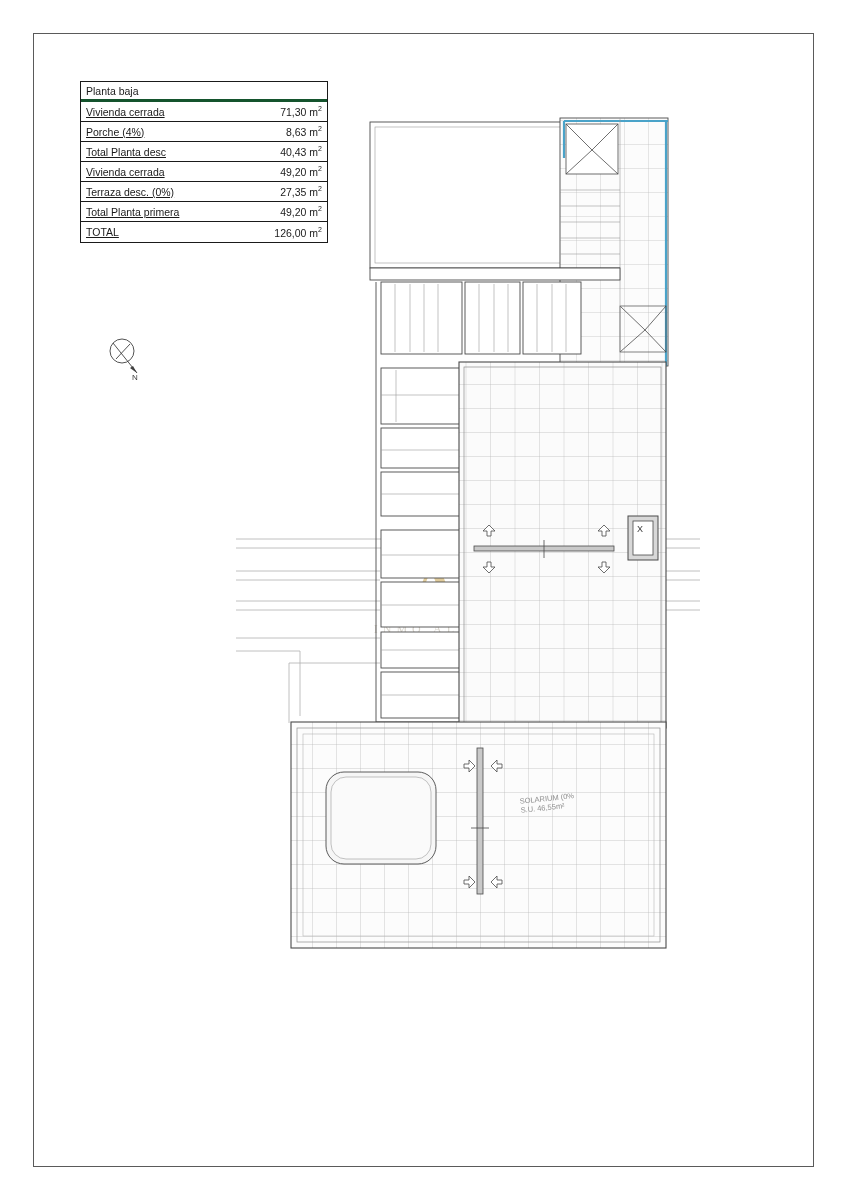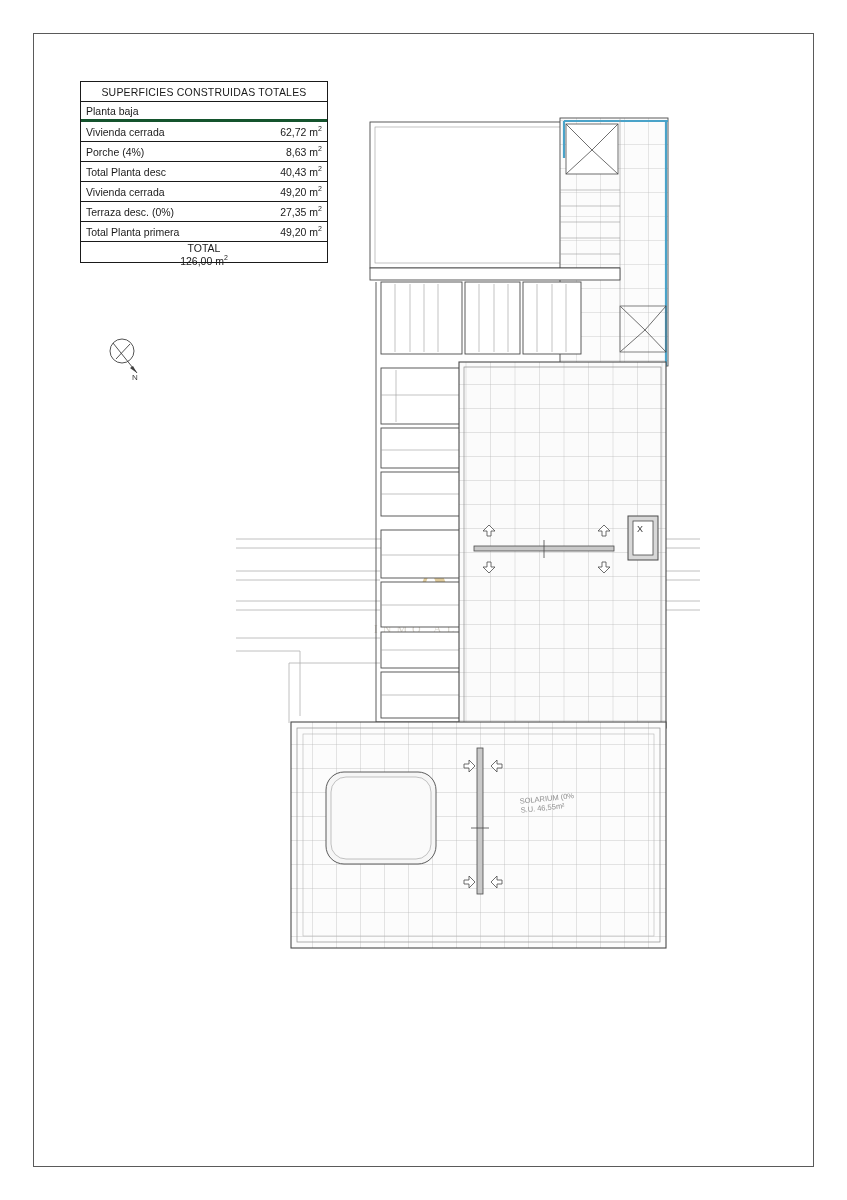--- a/index.html
+++ b/index.html
@@ -46,32 +46,32 @@
   .surface-table .row {
     display: flex;
     justify-content: space-between;
     align-items: center;
     height: 20px;
     padding: 0 5px;
     box-sizing: border-box;
     border-bottom: 1px solid #1a1a1a;
     white-space: nowrap;
   }
-  .surface-table .row:last-child { border-bottom: none; flex-direction: column; }
+  .surface-table .row:last-child { border-bottom: none; }
   .surface-table .row.header {
     justify-content: center;
     font-size: 10.5px;
     letter-spacing: 0.2px;
   }
   .surface-table .row.subheader {
     justify-content: flex-start;
     border-bottom: 3px solid #14532d;
   }
   .surface-table .row.noline { border-bottom: none; }
-  .surface-table .lbl { text-align: center; }
+  .surface-table .lbl { text-align: center; text-decoration: underline; }
   .surface-table .val { text-align: right; }
   .sup { font-size: 7px; vertical-align: super; }
 
   
   .north {
     position: absolute;
     left: 106px;
     top: 337px;
     width: 40px;
     height: 44px;
@@ -132,29 +132,26 @@
   }
 </style>
 </head>
 <body>
 
 <div id="sheet">
 
   <div class="page-border"></div>
 
   <div class="surface-table">
-    <div class="row header">
-      <span>SUPERFICIES CONSTRUIDAS TOTALES</span>
-    </div>
     <div class="row subheader">
       <span>Planta baja</span>
     </div>
     <div class="row">
       <span class="lbl">Vivienda cerrada</span>
-      <span class="val"><span>62,72 m</span><span class="sup">2</span></span>
+      <span class="val"><span>71,30 m</span><span class="sup">2</span></span>
     </div>
     <div class="row">
       <span class="lbl">Porche (4%)</span>
       <span class="val"><span>8,63 m</span><span class="sup">2</span></span>
     </div>
     <div class="row">
       <span class="lbl">Total Planta desc</span>
       <span class="val"><span>40,43 m</span><span class="sup">2</span></span>
     </div>
     <div class="row">

